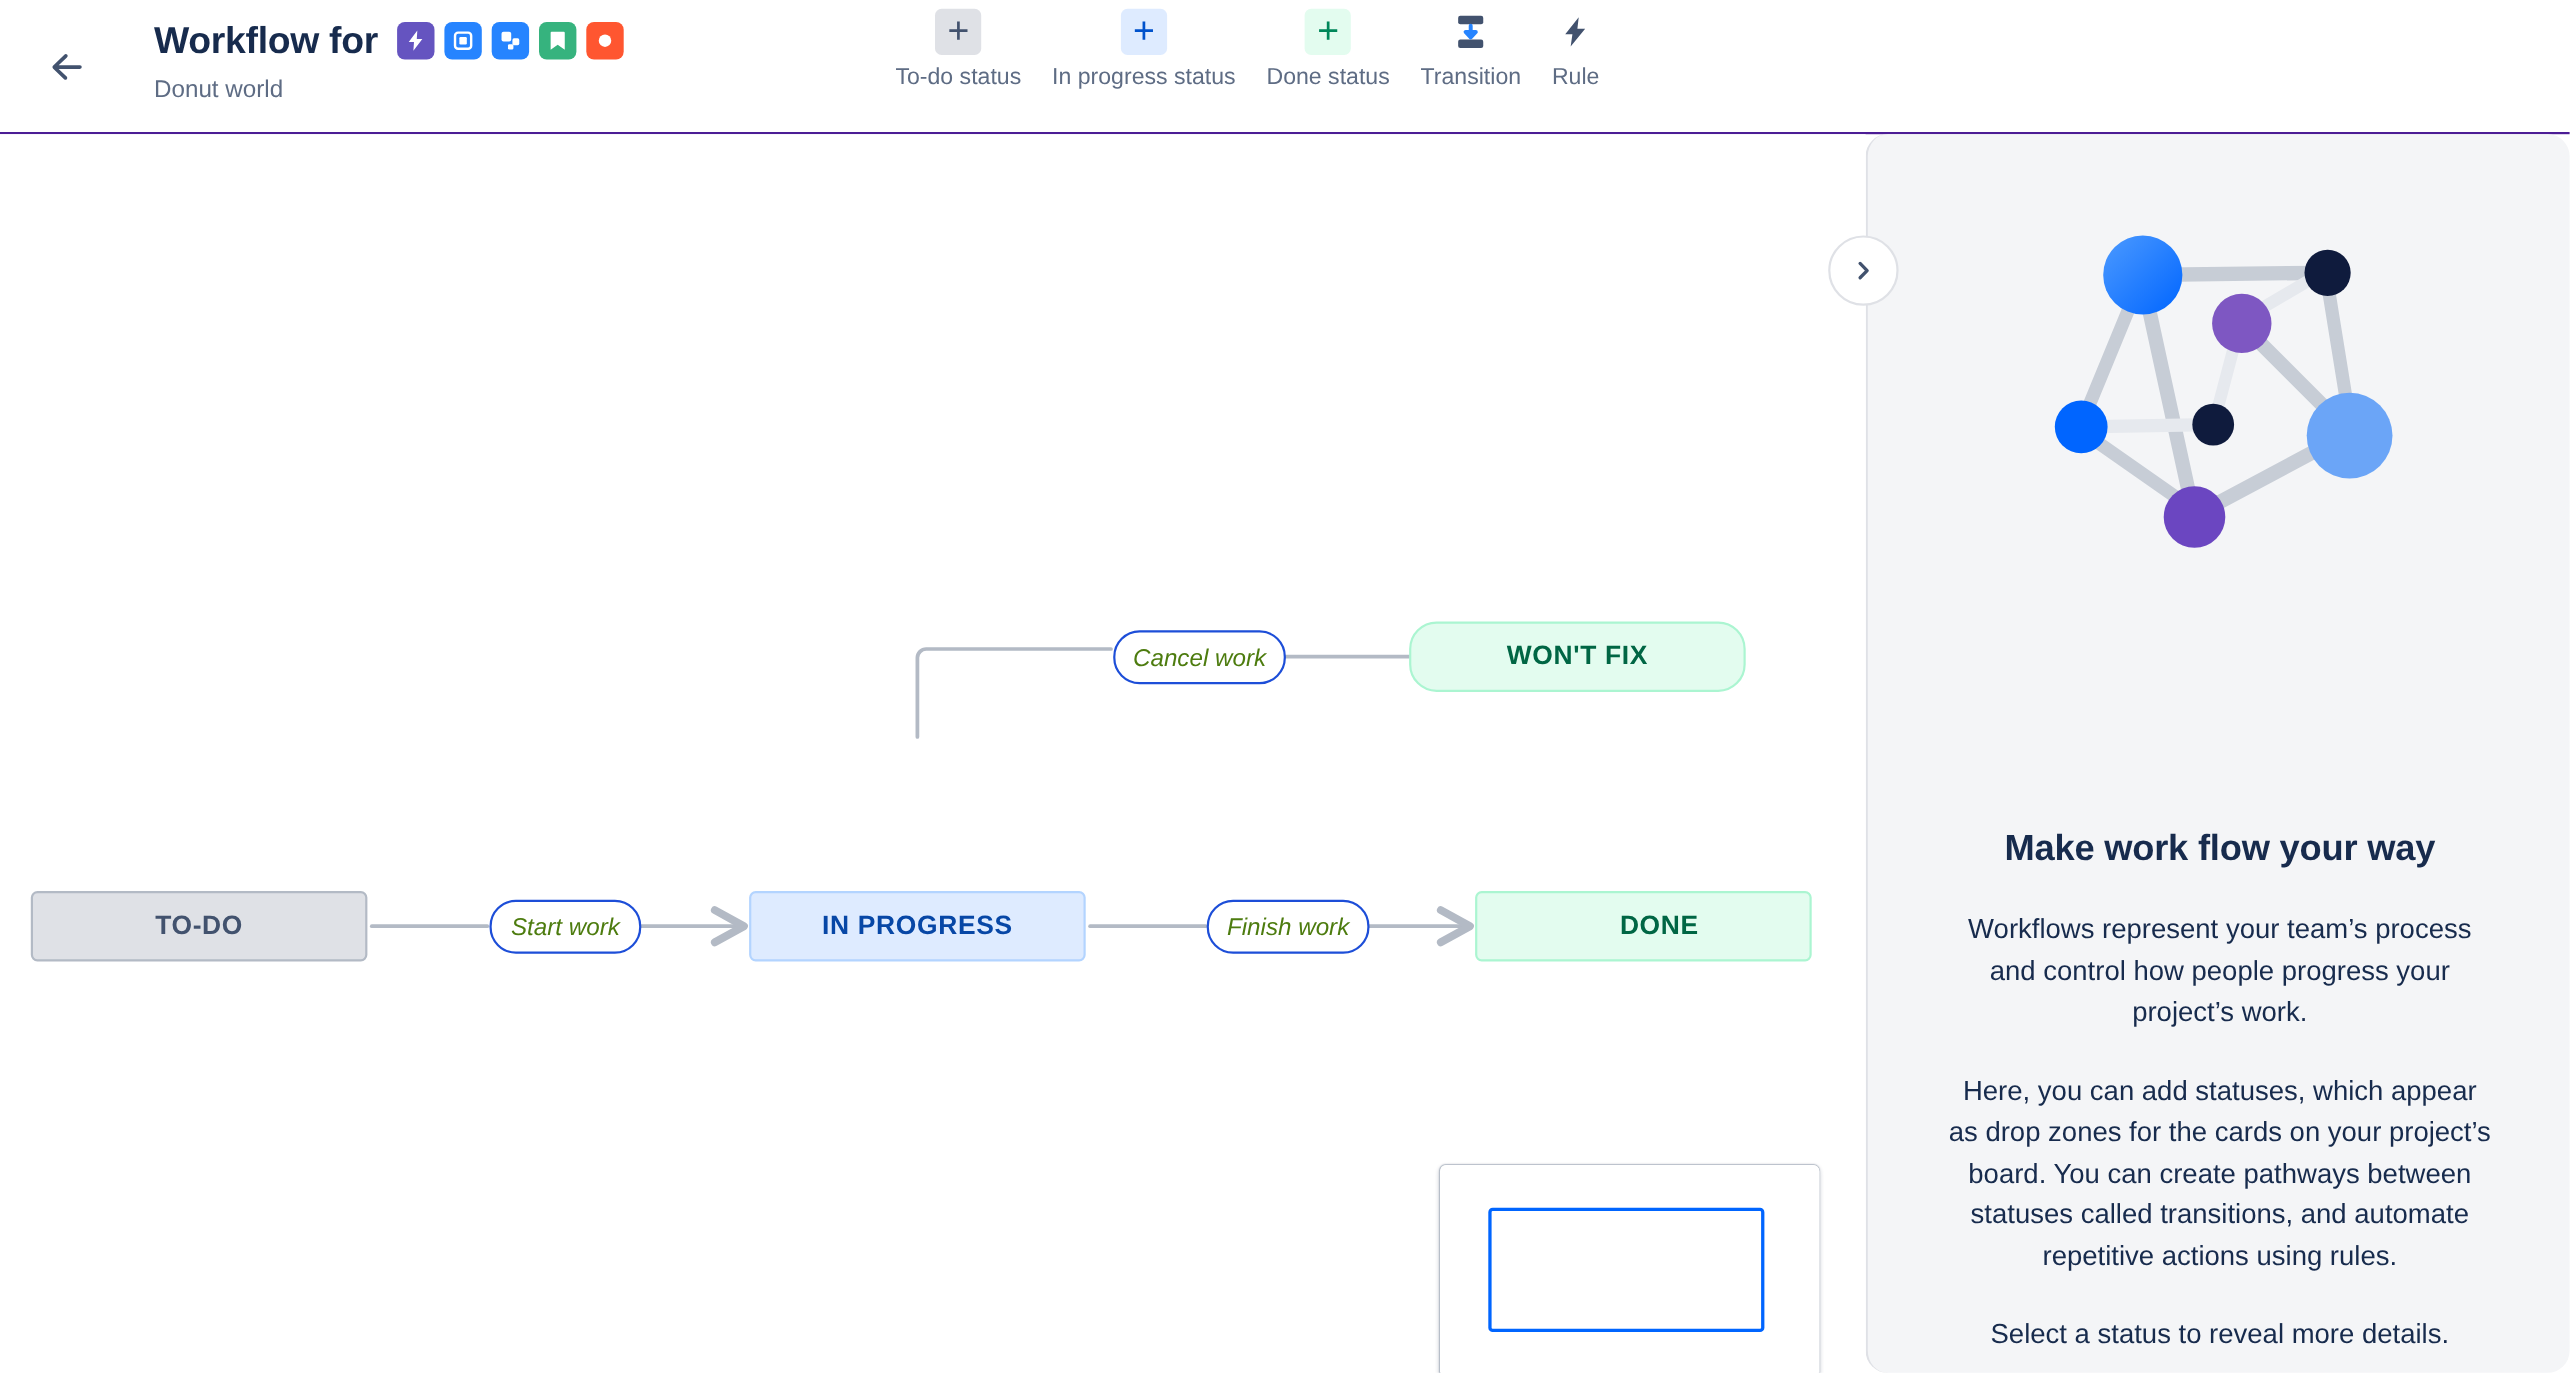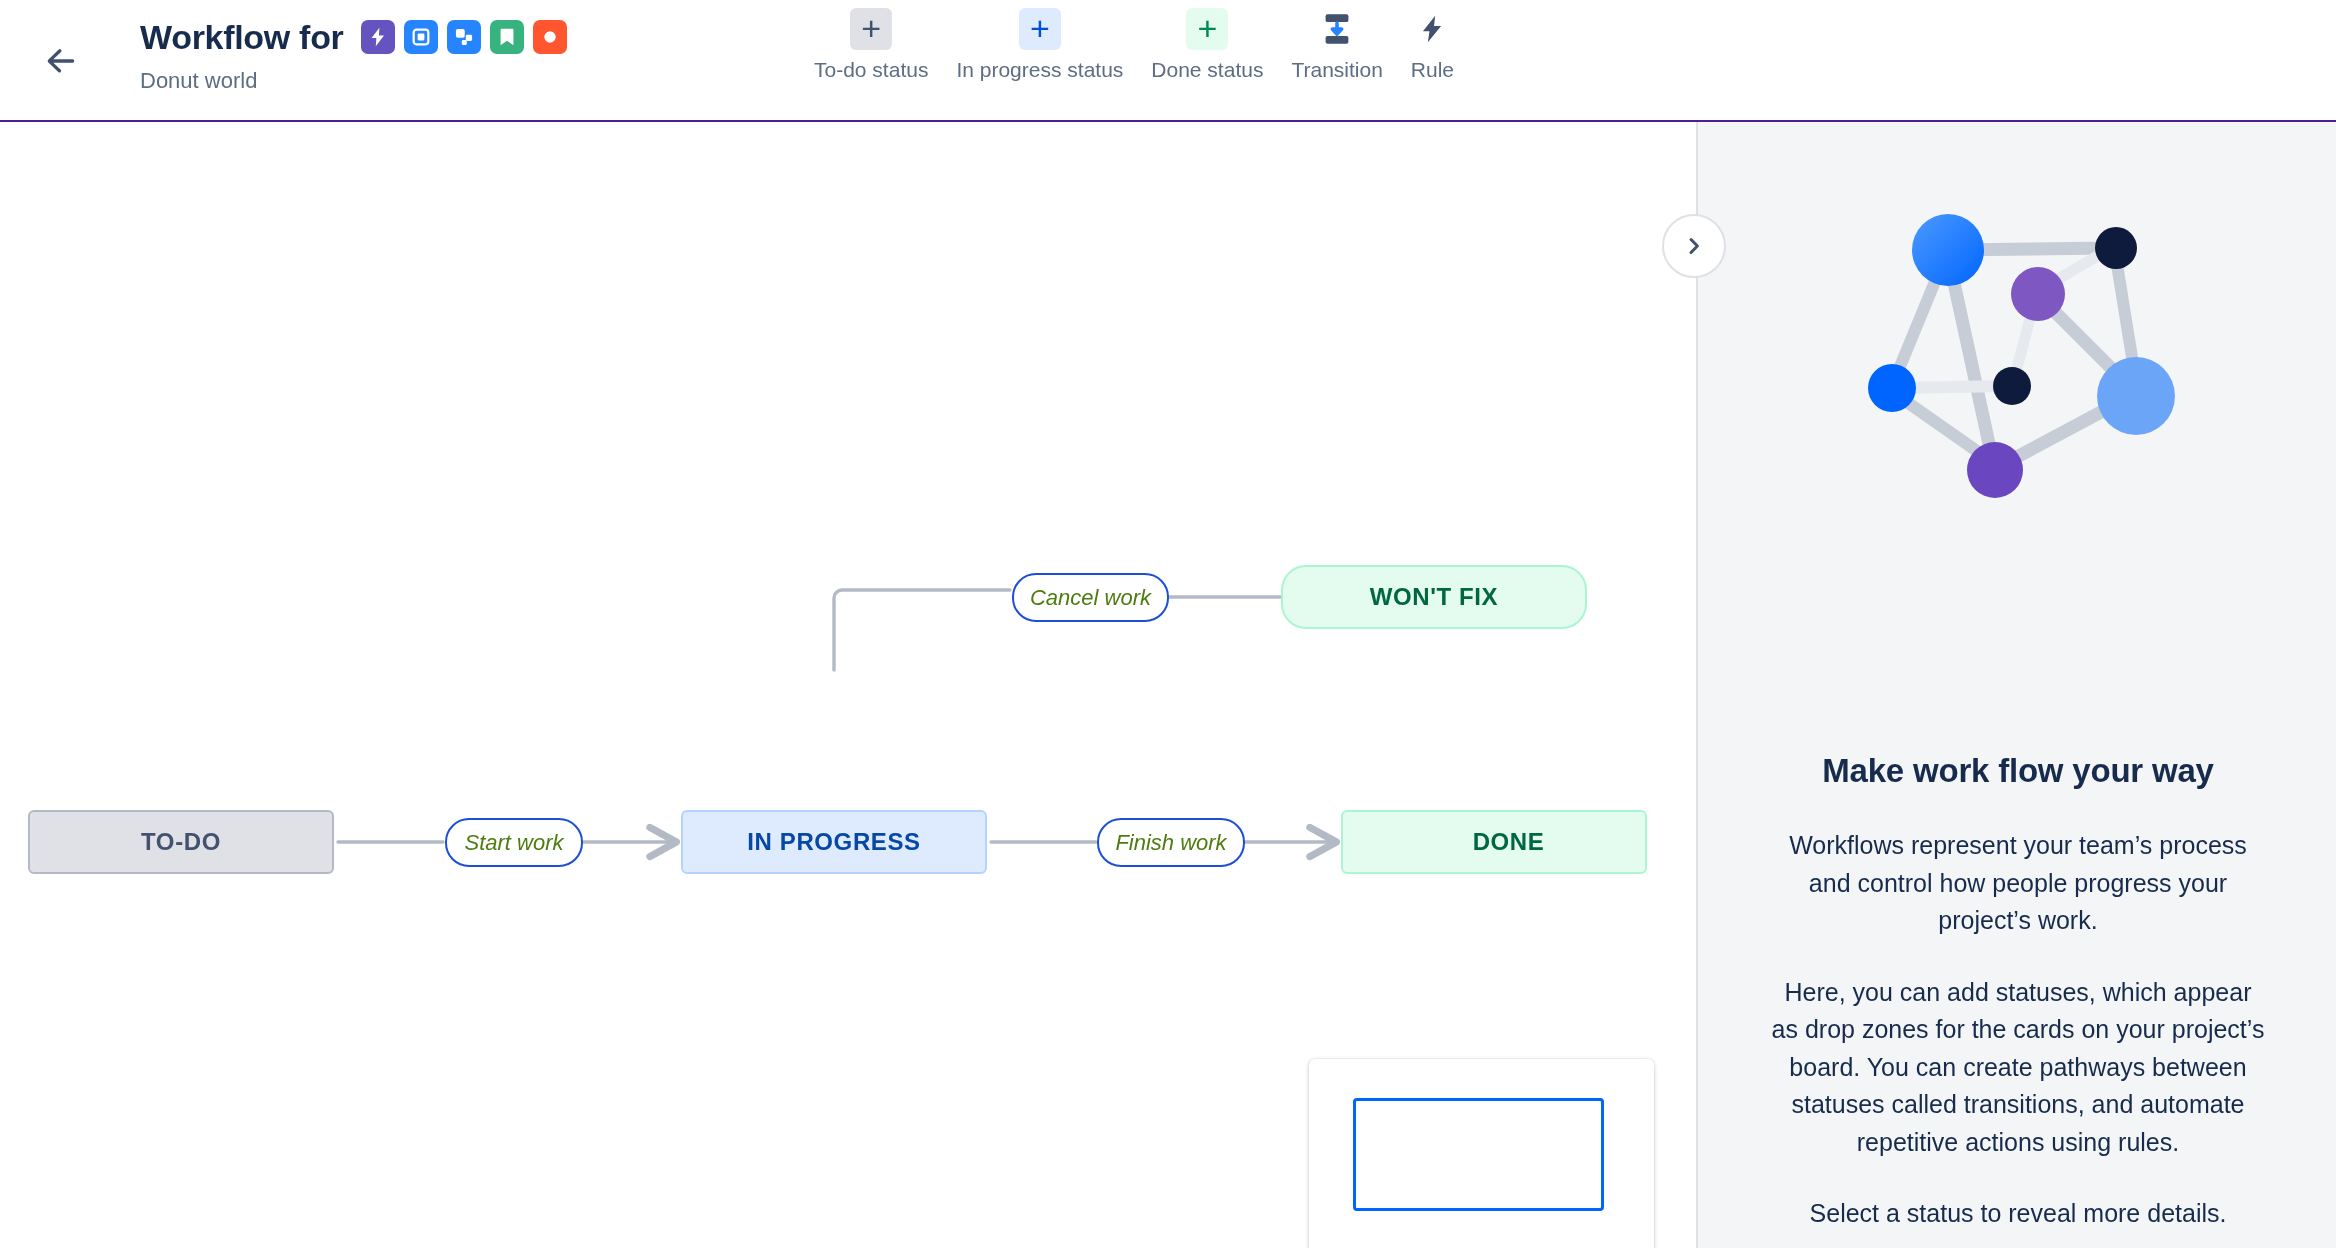--- a/index.html
+++ b/index.html
@@ -245,20 +245,21 @@
 
   
   .right-panel {
     position: absolute;
     left: 1696px; top: 122px;
     width: 640px;
     height: 1126px;
     background: #f4f5f7;
     border-left: 2px solid #dfe1e6;
     box-sizing: border-box;
+    border-radius: 20px;
   }
   .illus-wrap {
     position: absolute;
     left: 0; top: 78px;
     width: 640px;
     display: flex;
     justify-content: center;
   }
   .panel-title {
     position: absolute;

